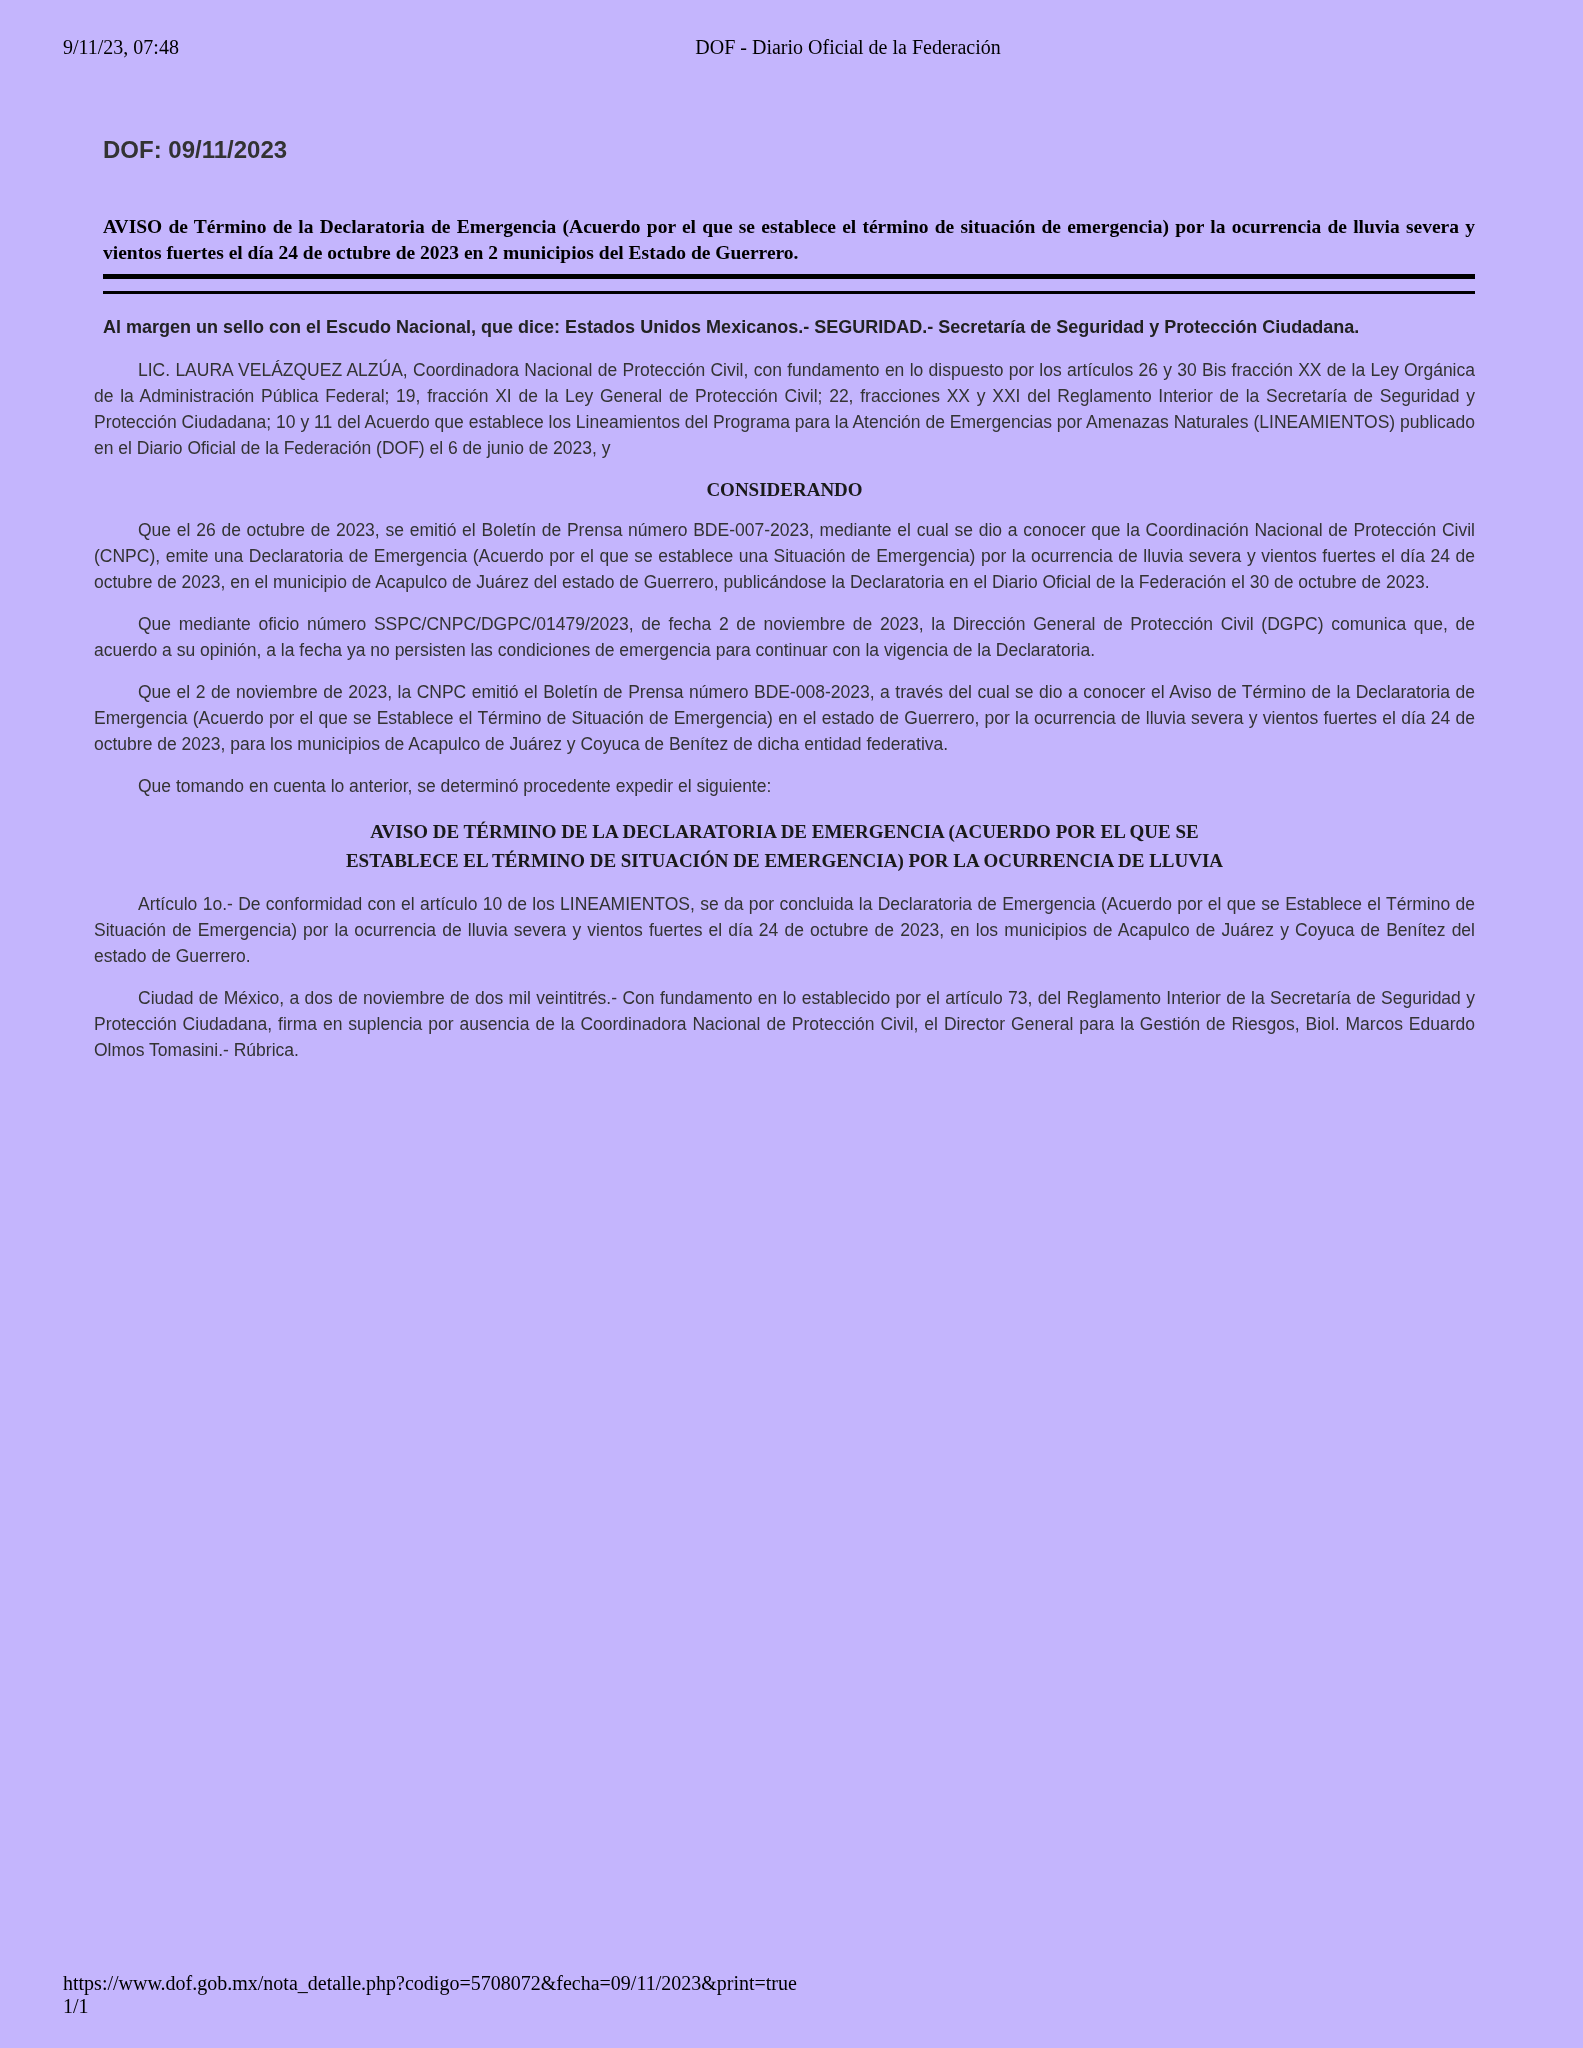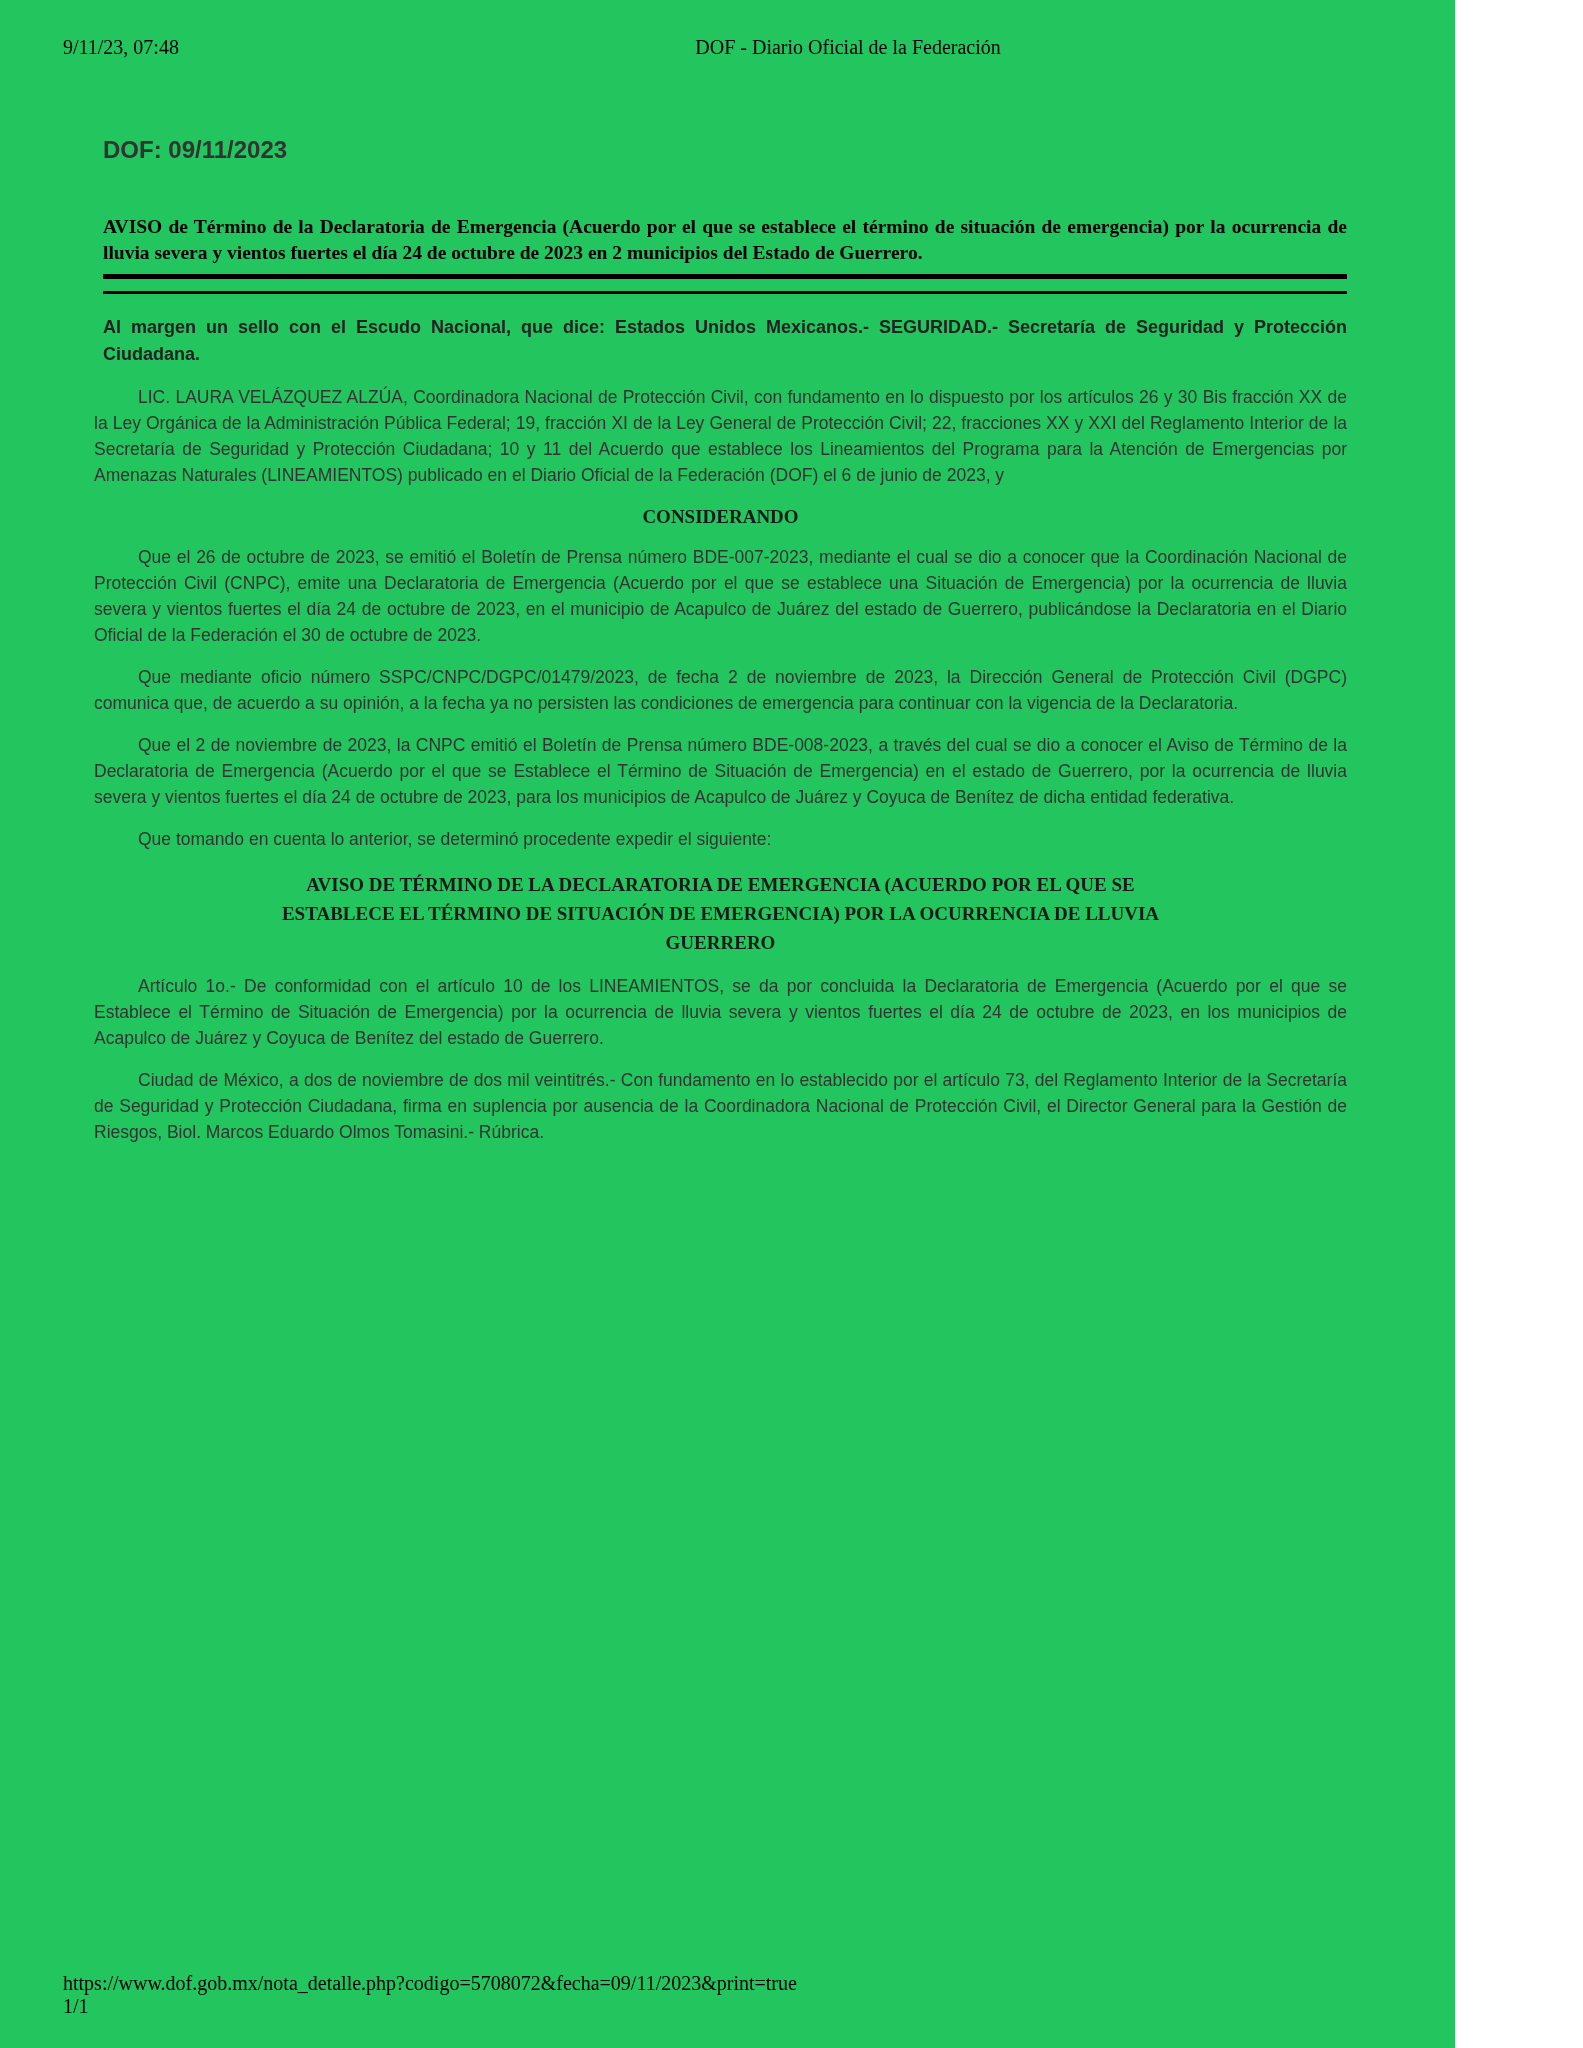--- a/index.html
+++ b/index.html
@@ -1,22 +1,22 @@
 <!DOCTYPE html>
 <html lang="es"><head>
 <meta charset="utf-8">
 <title>DOF - Diario Oficial de la Federación</title>
 <style>
   * { margin: 0; padding: 0; box-sizing: border-box; }
   html, body { background: #ffffff; }
   .page {
     position: relative;
-    width: 1455px;
+    width: 1583px;
     height: 2048px;
-    background: #22c55e;
+    background: #c4b5fd;
     overflow: hidden;
     font-family: "Liberation Sans", sans-serif;
   }
 
   
   .print-header {
     position: absolute;
     top: 36px; left: 0; right: 0;
     height: 26px;
     font-family: "Liberation Serif", serif;
@@ -138,21 +138,20 @@
     <h2 class="center-heading">CONSIDERANDO</h2>
 
     <p class="body-p">Que el 26 de octubre de 2023, se emitió el Boletín de Prensa número BDE-007-2023, mediante el cual se dio a conocer que la Coordinación Nacional de Protección Civil (CNPC), emite una Declaratoria de Emergencia (Acuerdo por el que se establece una Situación de Emergencia) por la ocurrencia de lluvia severa y vientos fuertes el día 24 de octubre de 2023, en el municipio de Acapulco de Juárez del estado de Guerrero, publicándose la Declaratoria en el Diario Oficial de la Federación el 30 de octubre de 2023.</p>
     <p class="body-p">Que mediante oficio número SSPC/CNPC/DGPC/01479/2023, de fecha 2 de noviembre de 2023, la Dirección General de Protección Civil (DGPC) comunica que, de acuerdo a su opinión, a la fecha ya no persisten las condiciones de emergencia para continuar con la vigencia de la Declaratoria.</p>
     <p class="body-p">Que el 2 de noviembre de 2023, la CNPC emitió el Boletín de Prensa número BDE-008-2023, a través del cual se dio a conocer el Aviso de Término de la Declaratoria de Emergencia (Acuerdo por el que se Establece el Término de Situación de Emergencia) en el estado de Guerrero, por la ocurrencia de lluvia severa y vientos fuertes el día 24 de octubre de 2023, para los municipios de Acapulco de Juárez y Coyuca de Benítez de dicha entidad federativa.</p>
     <p class="body-p">Que tomando en cuenta lo anterior, se determinó procedente expedir el siguiente:</p>
 
     <div class="aviso-heading">
       <div>AVISO DE TÉRMINO DE LA DECLARATORIA DE EMERGENCIA (ACUERDO POR EL QUE SE</div>
       <div>ESTABLECE EL TÉRMINO DE SITUACIÓN DE EMERGENCIA) POR LA OCURRENCIA DE LLUVIA</div>
-      <div>GUERRERO</div>
     </div>
 
     <p class="body-p"><span class="bold">Artículo 1o.-</span><span> De conformidad con el artículo 10 de los LINEAMIENTOS, se da por concluida la Declaratoria de Emergencia (Acuerdo por el que se Establece el Término de Situación de Emergencia) por la ocurrencia de lluvia severa y vientos fuertes el día 24 de octubre de 2023, en los municipios de Acapulco de Juárez y Coyuca de Benítez del estado de Guerrero.</span></p>
 
 
     <p class="body-p"><span>Ciudad de México, a dos de noviembre de dos mil veintitrés.- Con fundamento en lo establecido por el artículo 73, del Reglamento Interior de la Secretaría de Seguridad y Protección Ciudadana, firma en suplencia por ausencia de la Coordinadora Nacional de Protección Civil, el Director General para la Gestión de Riesgos, Biol. </span><span class="bold">Marcos Eduardo Olmos Tomasini</span><span>.- Rúbrica.</span></p>
 
   </div>
 
   <div class="print-footer">

